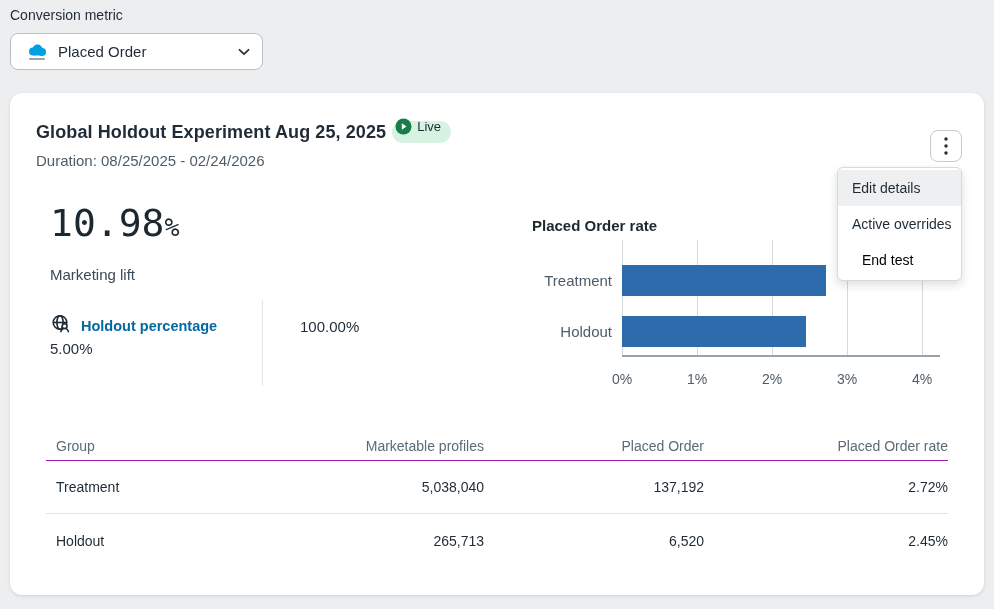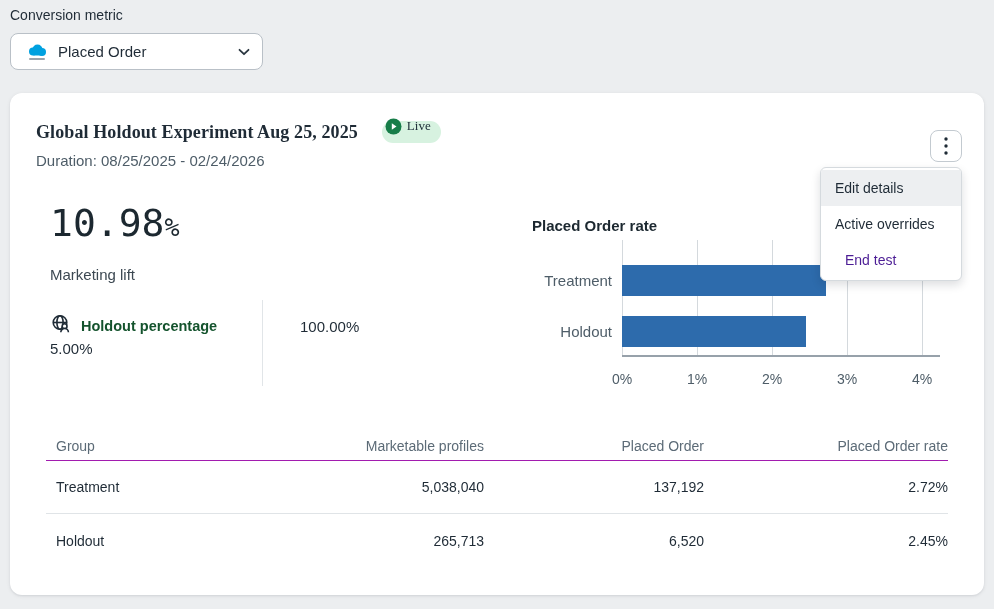--- a/index.html
+++ b/index.html
@@ -20,53 +20,53 @@
   .sel-icon { display:flex; flex-direction:column; align-items:center; width:22px; margin-right:10px; }
   .sel-icon .wordmark { width:16px; height:2px; background:#9aa4ad; margin-top:1px; border-radius:1px; }
   .sel-text { font-size:15px; flex:1; }
   .chev { display:flex; align-items:center; }
 
   .card {
     position:absolute; left:10px; top:93px; width:974px; height:502px;
     background:#fff; border-radius:12px;
     box-shadow: 0 1px 2px rgba(16,24,32,.06), 0 1px 4px rgba(16,24,32,.08);
   }
-  .title-row { position:absolute; left:26px; top:28px; display:flex; align-items:center; gap:24px;font-family:Liberation Serif, serif; }
+  .title-row { position:absolute; left:26px; top:28px; display:flex; align-items:center; gap:6px; }
   .title-row h1 { margin:0; font-size:18px; font-weight:700; color:#1f2b36; letter-spacing:.1px; }
   .live {
     display:inline-flex; align-items:center; gap:5px; height:22px;
     background:#d7f2e0; border-radius:12px; padding:0 10px 12px 3px;
     font-size:13px; color:#1c2b36;
   }
   .duration { position:absolute; left:26px; top:59px; font-size:15px; color:#4e5d68; }
 
   .kebab {
     position:absolute; right:22px; top:37px; width:32px; height:32px;
     background:#fff; border:1px solid #c3cad0; border-radius:8px;
     display:flex; align-items:center; justify-content:center; cursor:pointer; padding:0;
   }
   .menu {
-    position:absolute; right:22px; top:74px; width:142px; z-index:9;
+    position:absolute; right:22px; top:74px; width:125px; z-index:9;
     background:#fff; border:1px solid #d5dade; border-radius:6px;
     box-shadow: 0 4px 10px rgba(16,24,32,.14); overflow:hidden; padding:2px 0;
   }
   .menu-item { height:36px; line-height:36px; padding-left:14px; font-size:14px; color:#1f2b36; cursor:pointer; }
   .menu-item.hovered { background:#edeff1; }
-  .menu-item.danger { color:#4c1d95;padding-left:24px; }
+  .menu-item.danger { color:#000000;padding-left:24px; }
 
   .lift { position:absolute; left:40px; top:108px; }
   .lift-num { font-family:"DejaVu Sans Mono", monospace; font-size:38px; line-height:44px; color:#1c2830; }
   .lift-num .pct { font-size:25px; }
   .lift-label { margin-top:16px; font-size:15px; color:#3c4852; }
 
   .metric-block { position:absolute; top:222px; }
   .mb1 { left:40px; }
   .mb2 { left:290px; }
   .metric-head { display:flex; align-items:center; gap:9px; height:22px; }
-  .metric-title { font-size:14.5px; font-weight:700; color:#14532d; }
+  .metric-title { font-size:14.5px; font-weight:700; color:#0369a1; }
   .metric-value { margin-top:3px; font-size:15px; color:#1f2b36; }
   .info {
     width:18px; height:18px; border-radius:50%; background:#3f4a54; color:#fff;
     font-size:11px; font-weight:700; display:inline-flex; align-items:center; justify-content:center;
     font-family:"Liberation Serif", serif; cursor:pointer; margin-left:3px;
   }
   .vdiv { position:absolute; left:252px; top:207px; width:1px; height:86px; background:#e1e5e8; }
 
   .chart { position:absolute; left:510px; top:118px; width:455px; height:192px; }
   .chart-title { position:absolute; left:12px; top:6px; font-size:15px; font-weight:700; color:#1c2830; }

